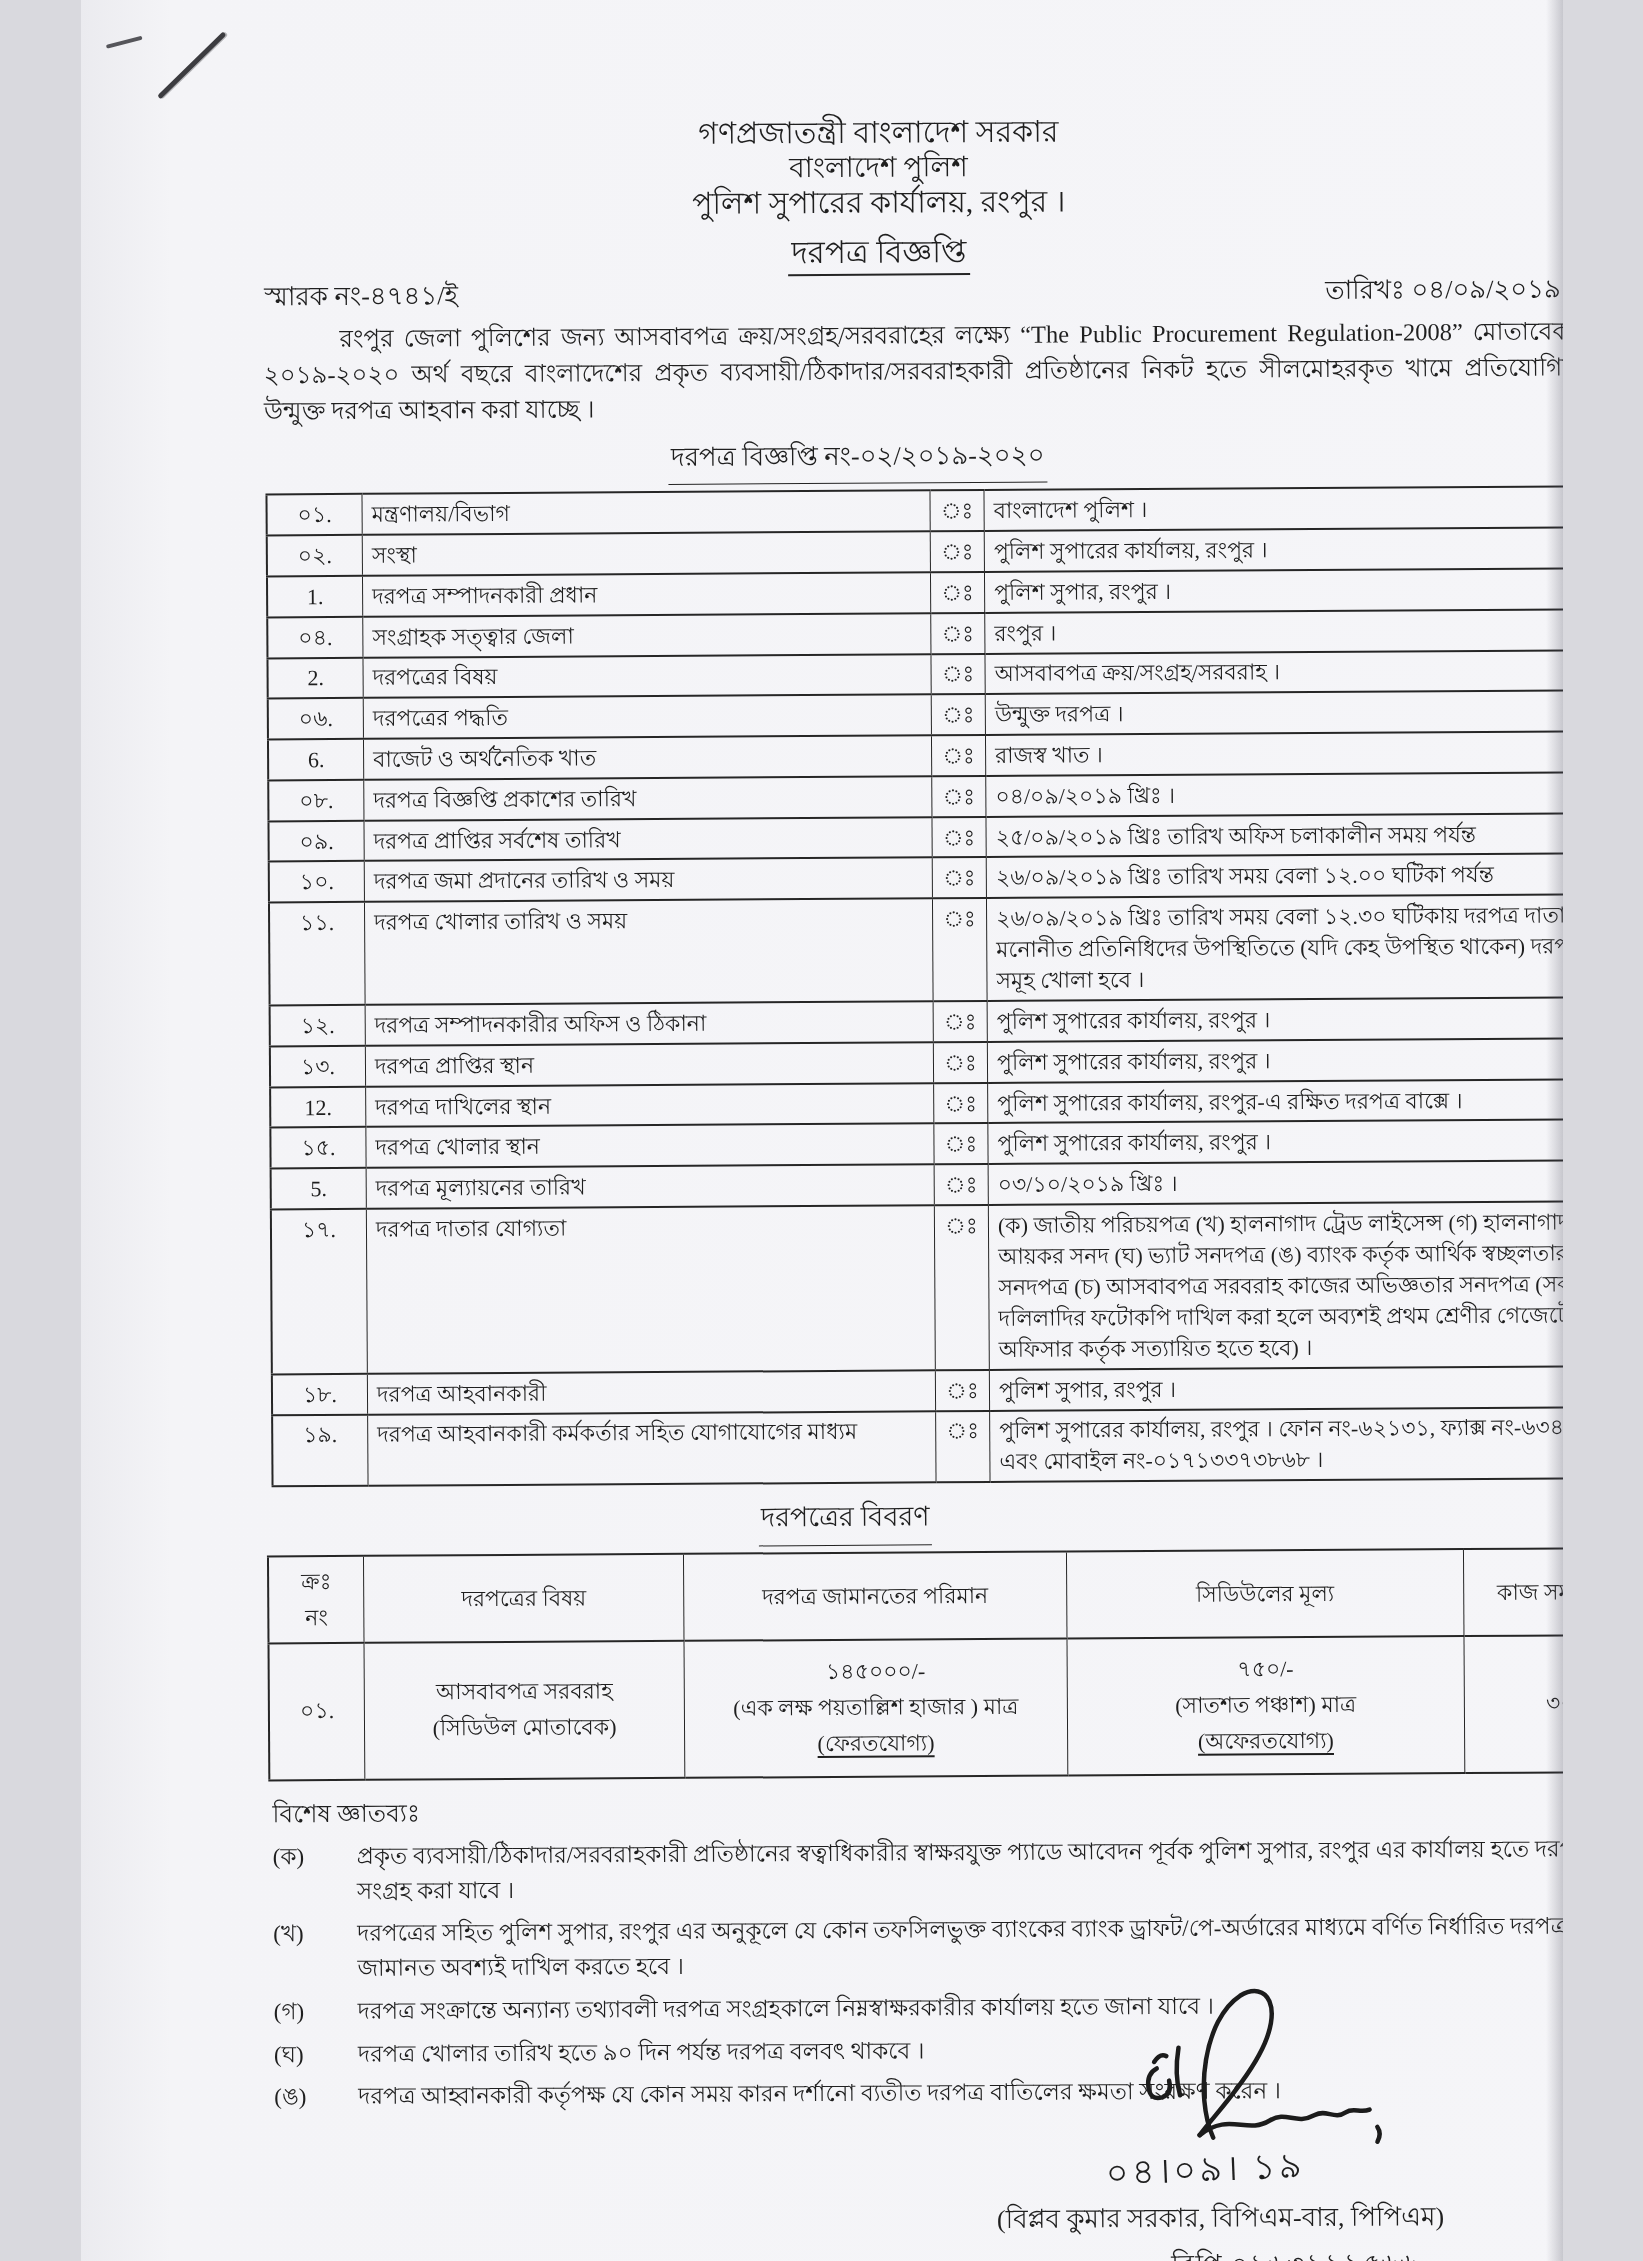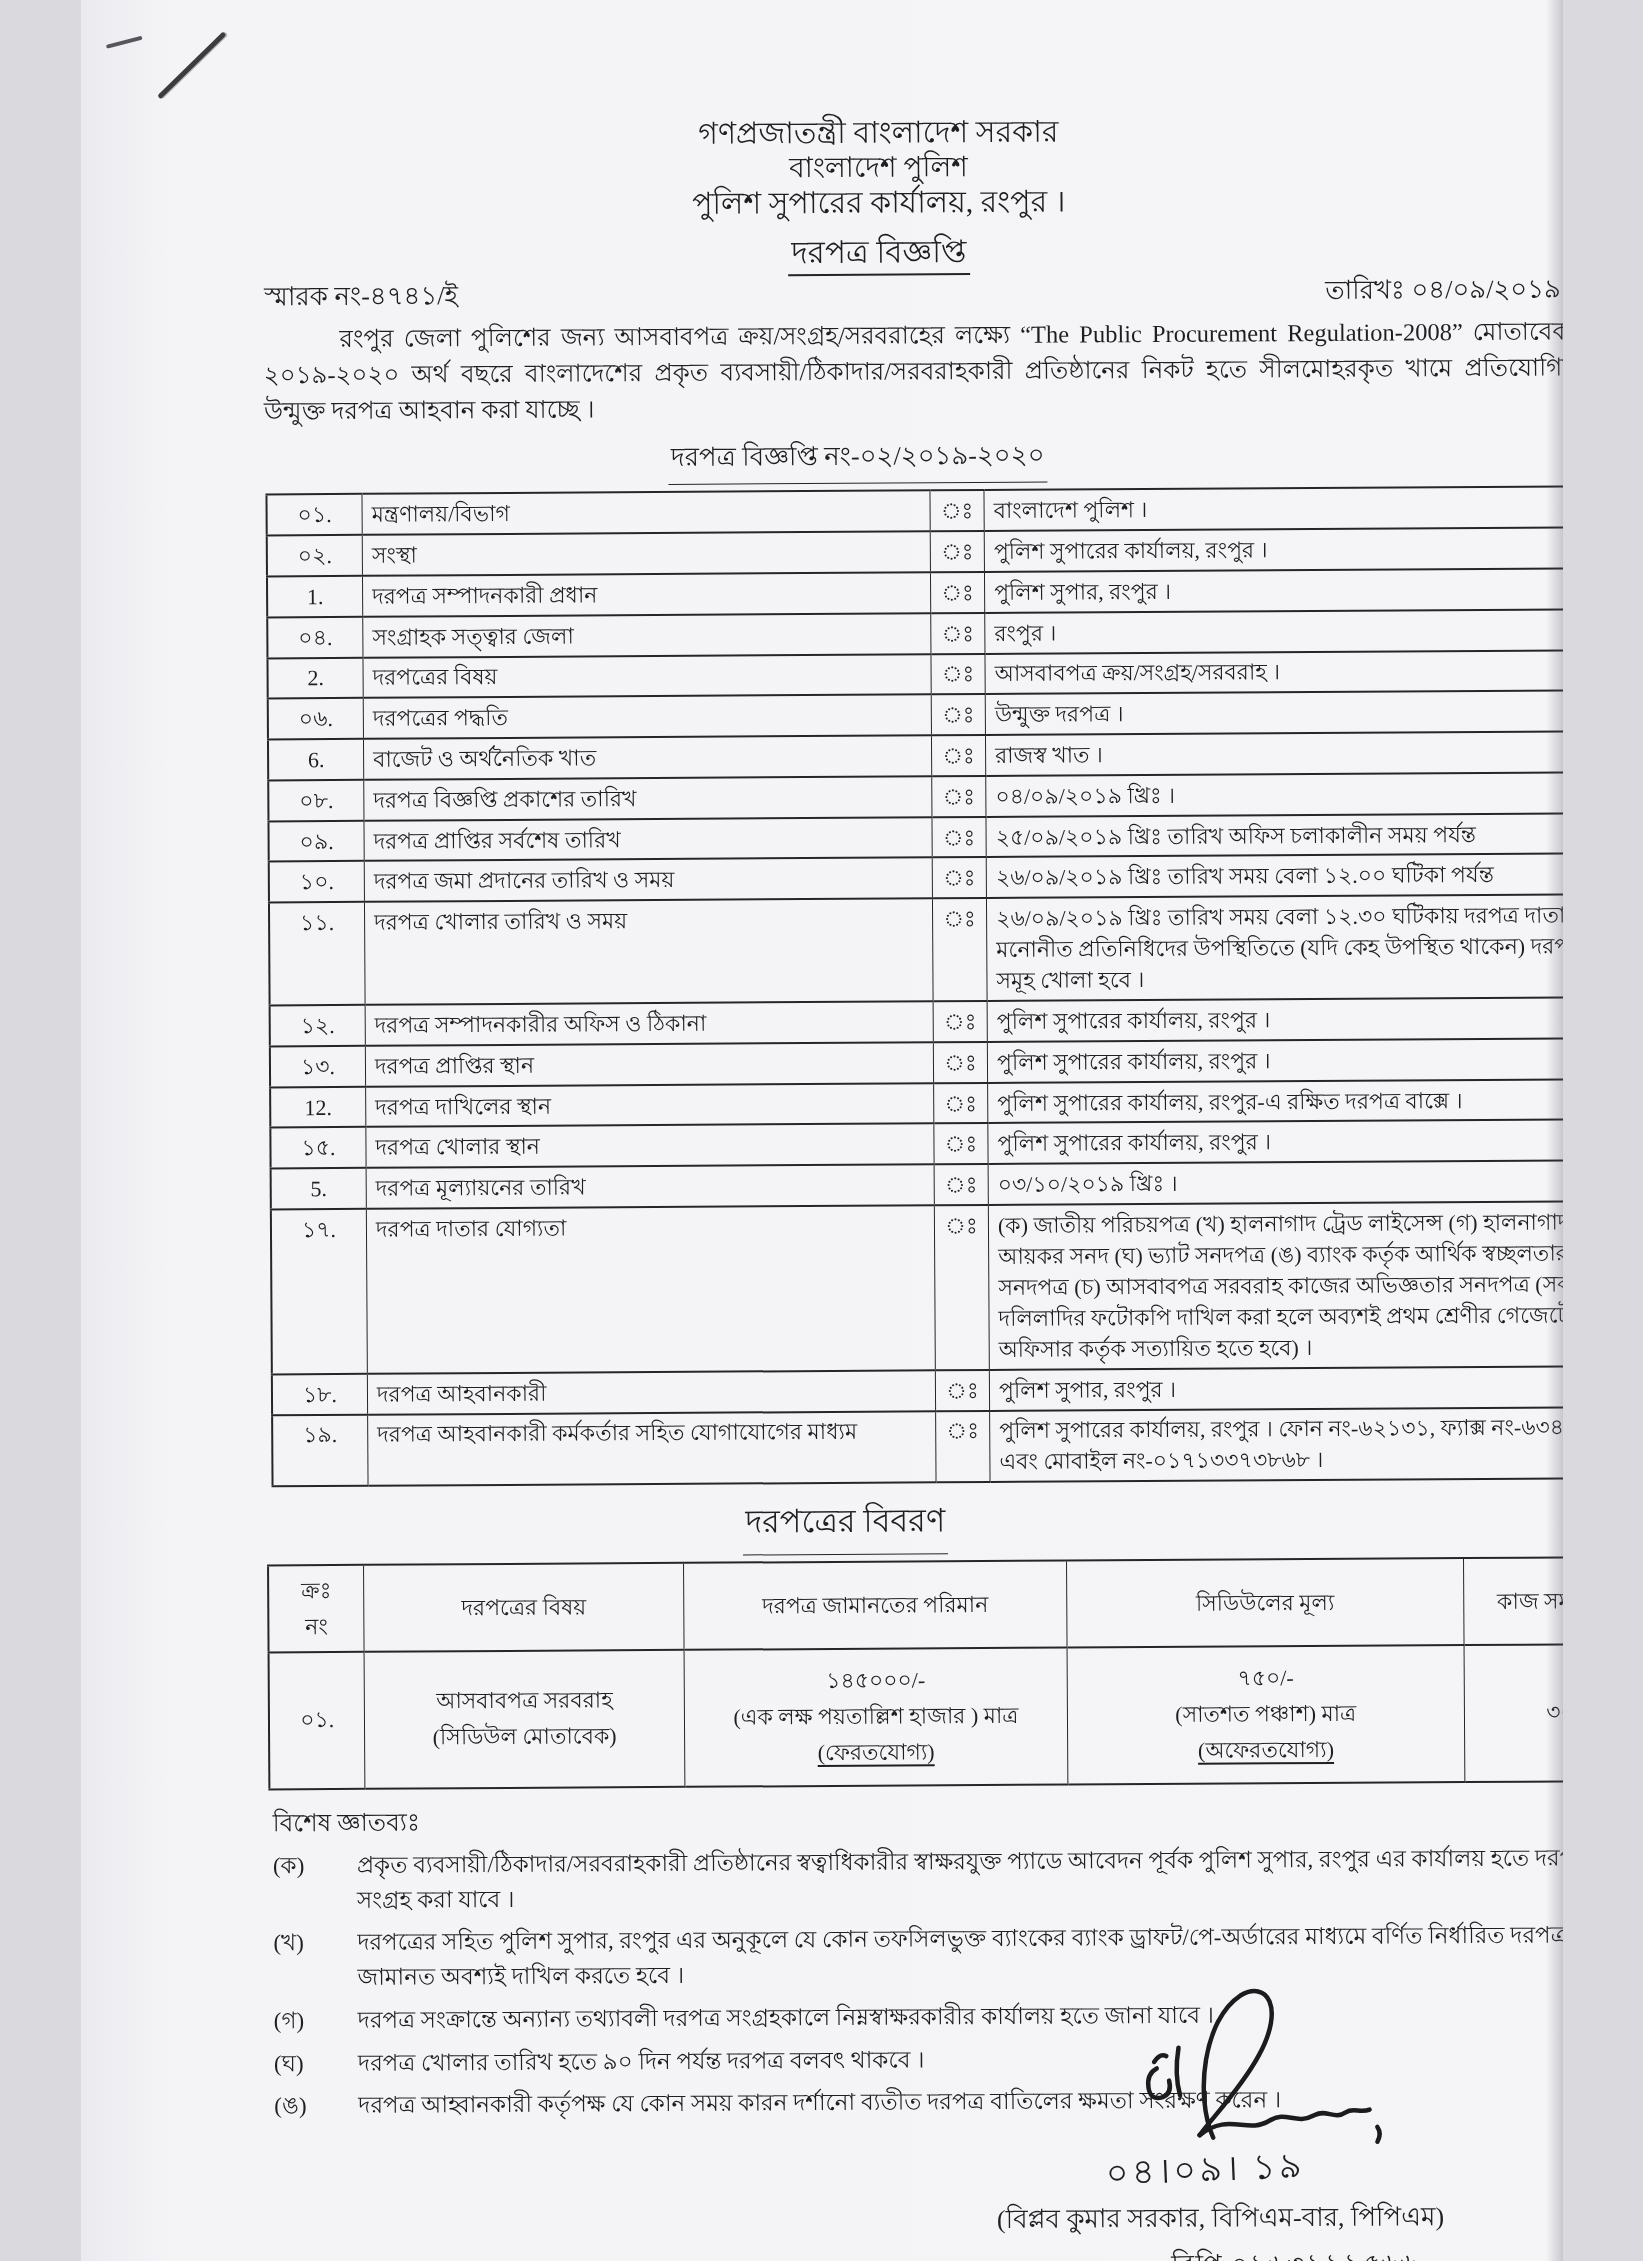--- a/index.html
+++ b/index.html
@@ -44,21 +44,21 @@
   table.notice{border-collapse:collapse;width:1367px;margin-left:187px;table-layout:fixed;}
   table.notice td{border:1.3px solid #262626;border-top-width:2.6px;border-bottom-width:2.6px;
     padding:3.9px 9px;font-size:22px;line-height:31px;vertical-align:top;}
   table.notice{border:2.6px solid #262626;}
   td.c-sl{width:76px;text-align:center;}
   td.c-lbl{width:549px;}
   td.c-col{width:35px;text-align:center;}
   td.c-val{}
 
   .tbl-title2{text-align:center;margin:11.6px 0 6.4px 39px;}
-  .tbl-title2 span{display:inline-block;font-size:32px;border-bottom:1.9px solid #242424;padding:0 2.6px 3.9px 2.6px;}
+  .tbl-title2 span{display:inline-block;font-size:27px;border-bottom:1.9px solid #242424;padding:0 2.6px 3.9px 2.6px;}
 
   table.details{border-collapse:collapse;width:1379px;margin-left:182px;table-layout:fixed;border:2.6px solid #262626;}
   table.details th,table.details td{border:1.3px solid #262626;border-top-width:2.6px;border-bottom-width:2.6px;
     font-size:22px;line-height:30px;font-weight:normal;padding:6.4px 7.7px;}
   table.details th{height:62px;vertical-align:middle;text-align:center;}
   th.d-sl{width:79px;vertical-align:top;text-align:left;padding-left:9px;}
   th.d-subj{width:303px;}
   th.d-sec{width:367px;}
   th.d-sch{width:380px;}
   th.d-dur{width:213px;}

